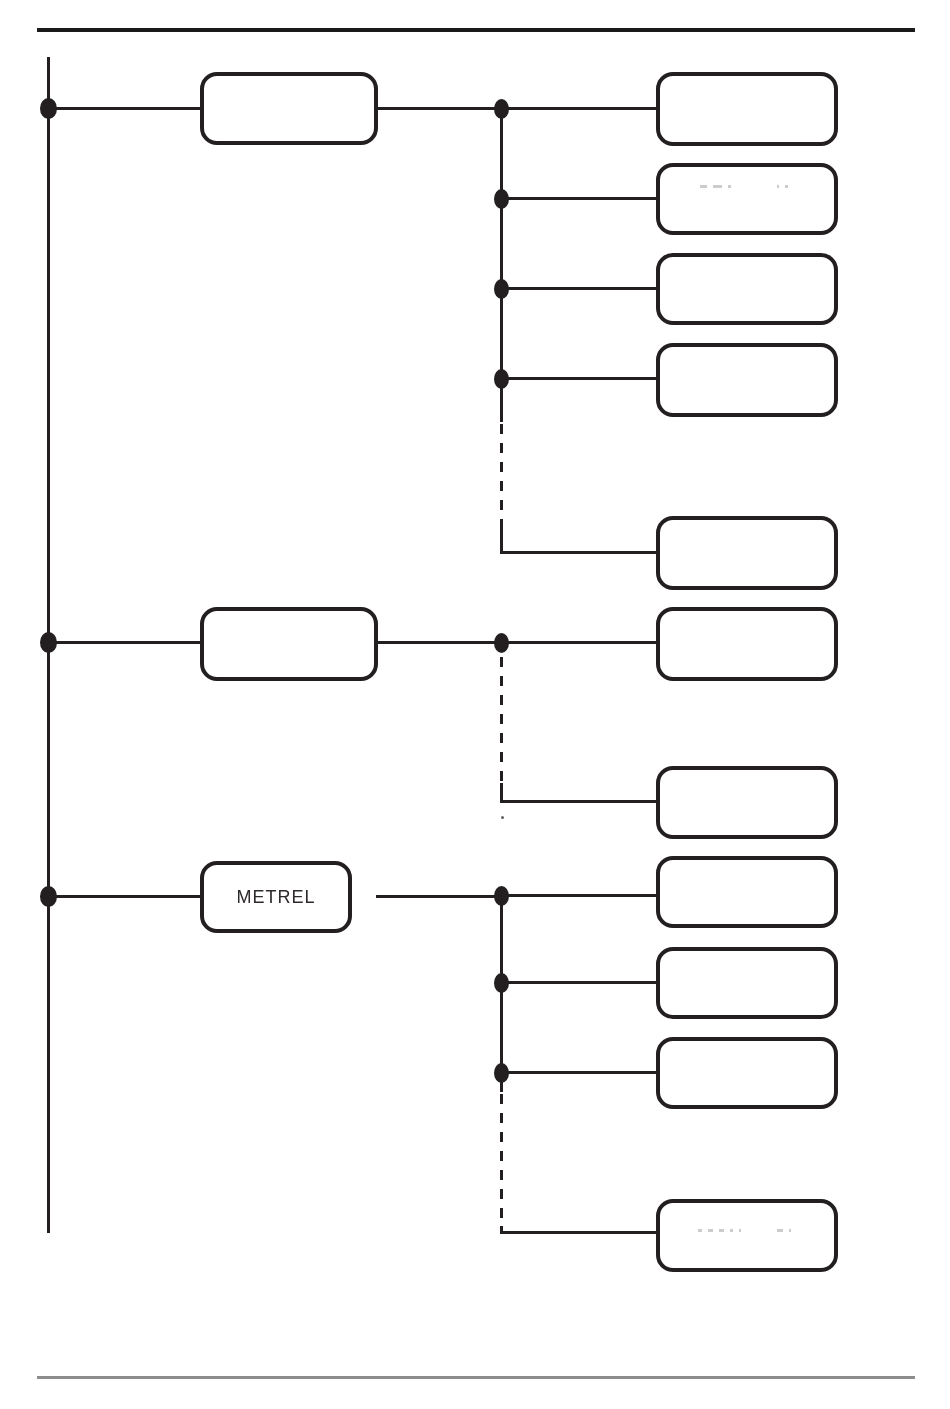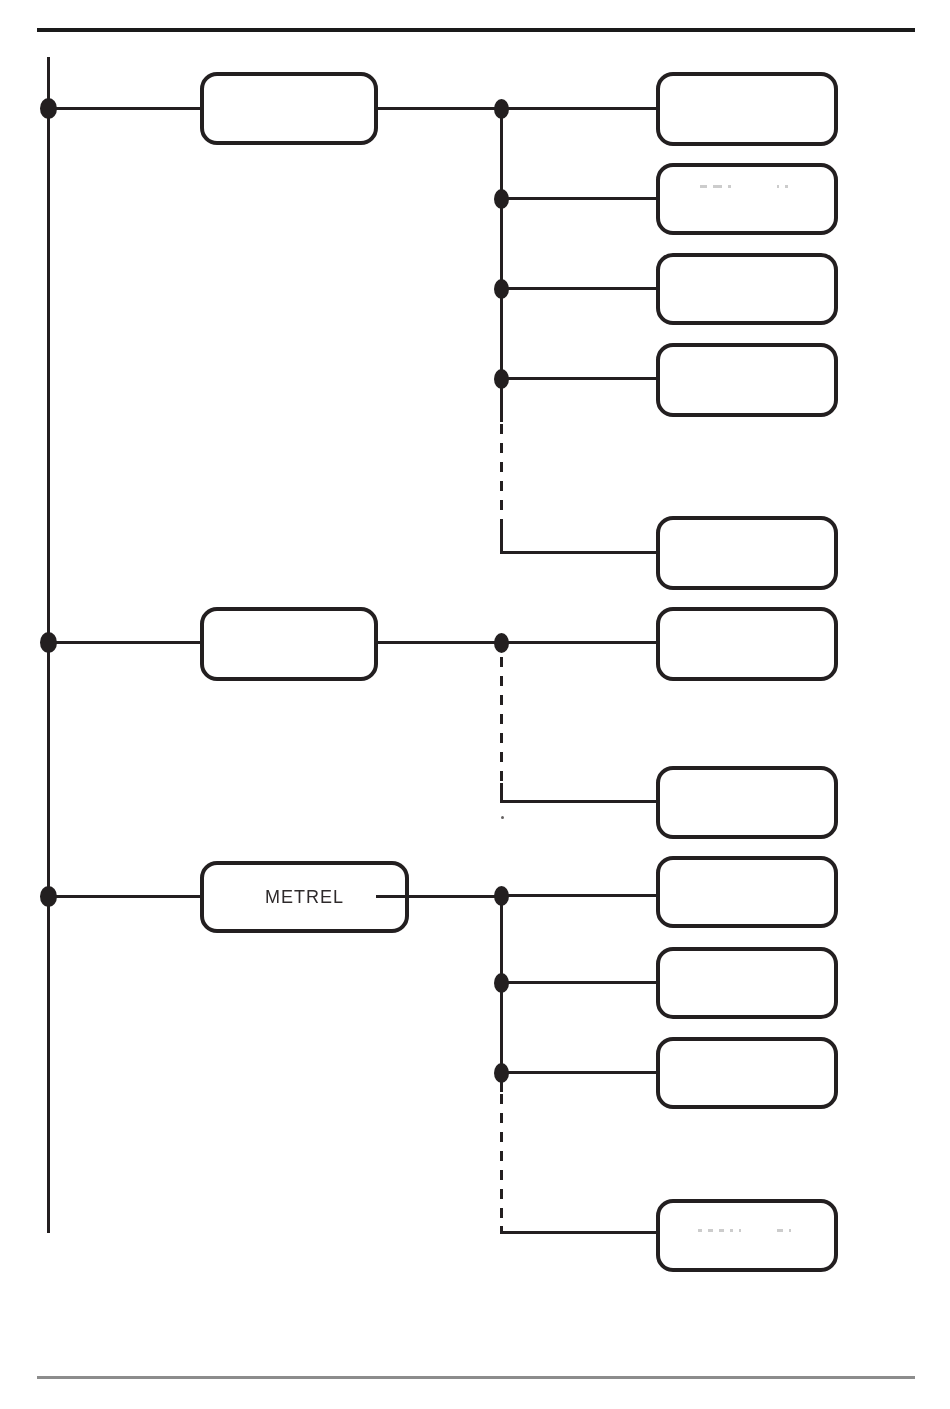--- a/index.html
+++ b/index.html
@@ -130,21 +130,21 @@
   <div class="box" style="left:656px; top:607px; width:182px; height:74px;"></div>
 
   <div class="vdash" style="left:500px; top:657px; height:126px;"></div>
   <div class="vline" style="left:500px; top:783px; height:20px;"></div>
   <div class="hline" style="left:500px; top:800px; width:158px;"></div>
   <div class="box" style="left:656px; top:766px; width:182px; height:73px;"></div>
   <div class="speck" style="left:501px; top:816px;"></div>
 
   <div class="dot trunk-size" style="left:40px; top:886px;"></div>
   <div class="hline" style="left:48px; top:895px; width:152px;"></div>
-  <div class="box" style="left:200px; top:861px; width:209px; height:72px;">
+  <div class="box" style="left:200px; top:861px; width:152px; height:72px;">
     <span class="box-label">METREL</span>
   </div>
   <div class="hline" style="left:376px; top:895px; width:128px;"></div>
   <div class="vline" style="left:500px; top:896px; height:196px;"></div>
 
   <div class="dot junction-size" style="left:494px; top:886px;"></div>
   <div class="hline" style="left:500px; top:894px; width:158px;"></div>
   <div class="box" style="left:656px; top:856px; width:182px; height:72px;"></div>
 
   <div class="dot junction-size" style="left:494px; top:973px;"></div>

